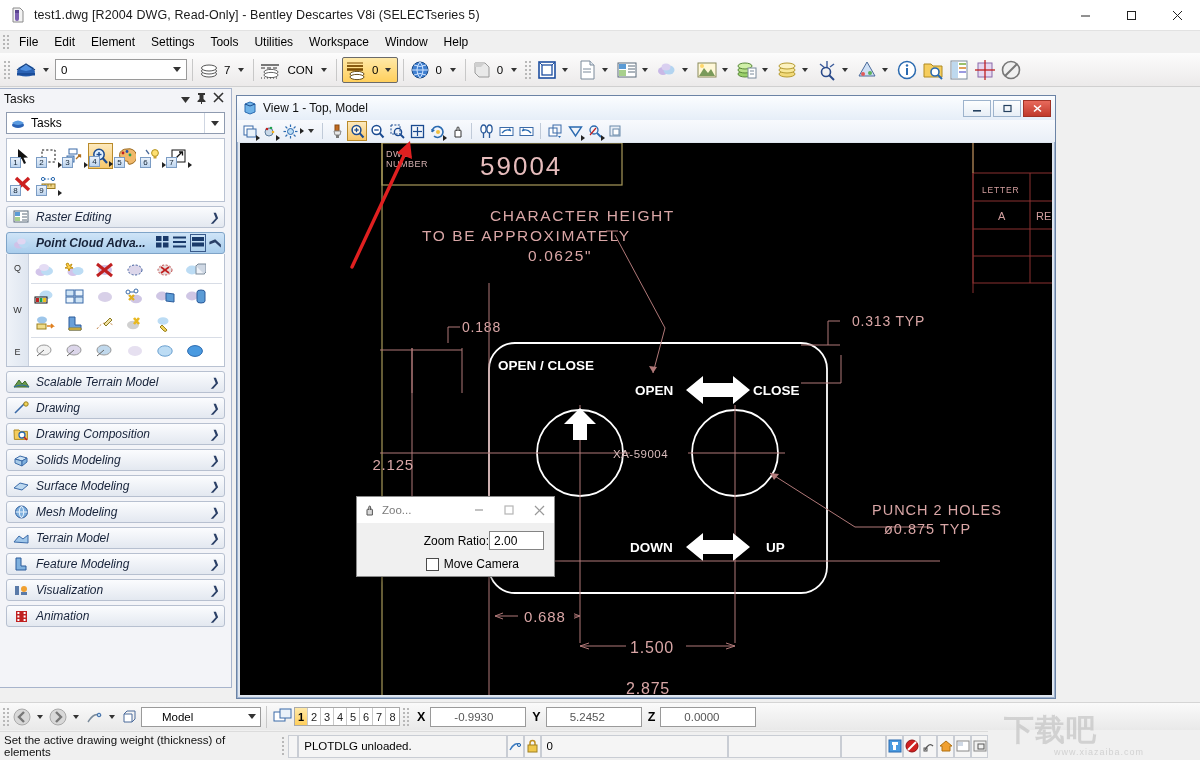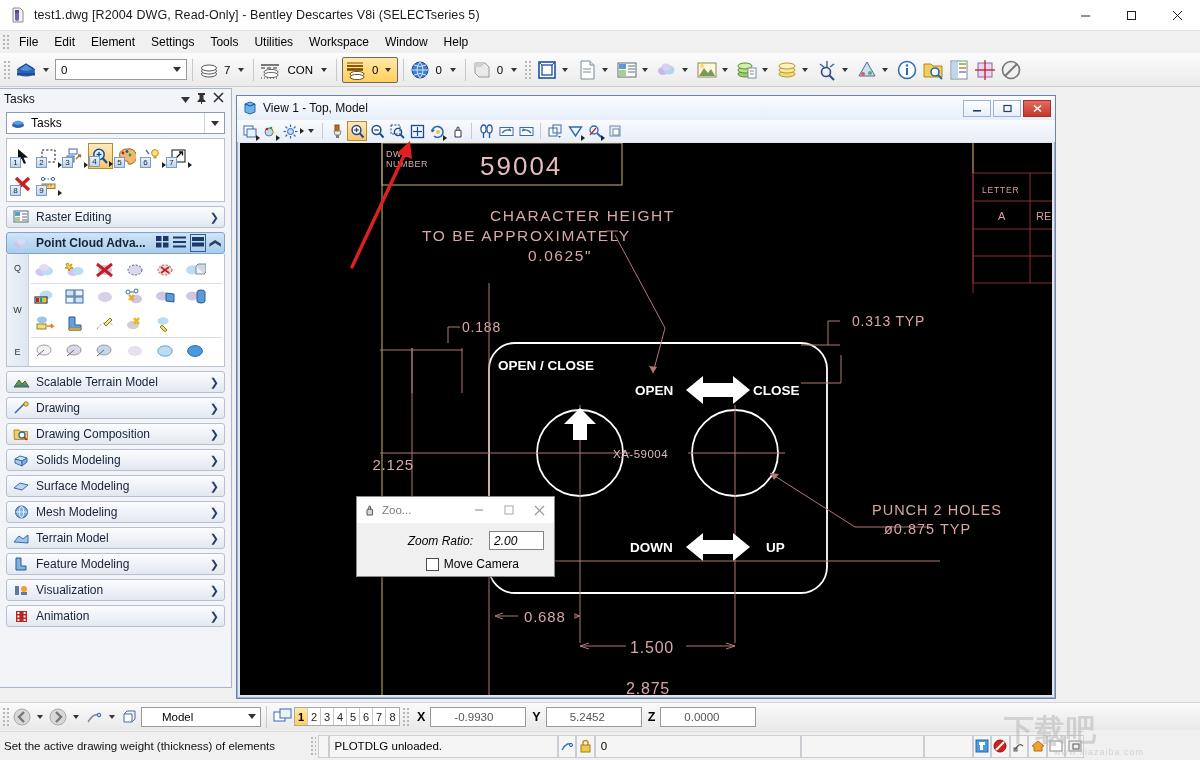--- a/index.html
+++ b/index.html
@@ -85,21 +85,21 @@
   .tool-cell .num {
     position:absolute; left:0px; bottom:1px; width:11px; height:11px;
     background:linear-gradient(#eaf2fb,#bdd4ee); border:1px solid #7b9cc4;
     font-size:8px; line-height:9px; text-align:center; color:#123; }
   .tool-cell .flyout { position:absolute; right:-1px; bottom:1px;
     width:0;height:0;border-top:3px solid transparent;border-bottom:3px solid transparent;border-left:4px solid #222; }
 
   .sec-bar {
     margin:4px 6px 0 6px; height:22px; border:1px solid #b7c0d0; border-radius:3px;
     background:linear-gradient(#fbfcfe,#e3e8f0);
-    display:flex; align-items:center; padding:0 5px; font-size:12px; color:#17233a;
+    display:flex; align-items:center; padding:0 5px; font-size:12px; color:#17233a;font-style:italic;
   }
   .sec-bar .ic { width:18px; height:16px; margin-right:6px; display:flex; align-items:center; justify-content:center; }
   .sec-bar .chev { margin-left:auto; color:#2a3f66; font-size:11px; }
   .sec-bar.open {
     background:linear-gradient(#cfe4f7,#a9cdec); border-color:#7fa4c8; font-weight:bold;justify-content:flex-end;
   }
   .pc-panel { margin:0 6px; background:#fff; border:1px solid #b9c2d2; border-top:none; display:flex; }
   .pc-keys { width:22px; background:linear-gradient(90deg,#eef2f8,#dfe6f0); border-right:1px solid #c7cfdd;
      display:flex; flex-direction:column; }
   .pc-key { flex:1; display:flex; align-items:center; justify-content:center; font-size:9px; color:#333; }
@@ -136,21 +136,21 @@
     position:absolute; left:356px; top:496px; width:199px; height:81px;
     background:#f0f0f0; border:1px solid #8a8a8a; box-shadow:2px 2px 5px rgba(0,0,0,.35);
   }
   .zd-title { height:26px; background:#fff; display:flex; align-items:center; padding-left:6px; }
   .zd-title .zi { width:14px; height:14px; margin-right:5px; }
   .zd-title .zt { font-size:11.5px; color:#7b7b7b; }
   .zd-btns { margin-left:auto; display:flex; }
   .zd-b { width:30px; height:26px; display:flex; align-items:center; justify-content:center;
      font-size:11px; color:#999; }
   .zd-body { padding:8px 10px 0 0; }
-  .zd-row { display:flex; align-items:center; justify-content:flex-end; gap:16px;font-style:italic; }
+  .zd-row { display:flex; align-items:center; justify-content:flex-end; gap:0; }
   .zd-label { font-size:12px; }
   .zd-input { width:55px; height:19px; border:1px solid #848484; background:#fff;
      font-size:12px; padding:0 4px; display:flex; align-items:center; }
   .zd-chk { display:flex; align-items:center; justify-content:flex-end; gap:5px; margin-top:7px; padding-right:25px; }
   .chkbox { width:13px; height:13px; border:1px solid #4a4a4a; background:#fff; }
 
   
   .statusbar1 {
     position:absolute; left:0; top:702px; width:1200px; height:28px;
     background:linear-gradient(#fafafa,#e9e9e9); border-top:1px solid #d5d5d5;
@@ -165,22 +165,22 @@
   .vn { width:13px; display:flex; align-items:center; justify-content:center; font-size:11px;
      border-right:1px solid #c9c9c9; color:#222; }
   .vn:last-child { border-right:none; }
   .vn.on { background:linear-gradient(#ffe9a8,#ffcf5c); font-weight:bold; color:#000; }
   .coord { display:flex; align-items:center; gap:5px; margin-left:6px; }
   .coord .lab { font-weight:bold; font-size:12.5px; }
   .coord .val { width:96px; height:20px; background:#fff; border:1px solid #9a9a9a;
      font-size:11.5px; color:#555; display:flex; align-items:center; padding-left:23px; }
 
   .statusbar2 {
-    position:absolute; left:0; top:731px; width:1084px; height:29px;
-    background:#f0f0f0; display:flex; align-items:center; border-top:1px solid #dcdcdc;justify-content:center;
+    position:absolute; left:0; top:731px; width:988px; height:29px;
+    background:#f0f0f0; display:flex; align-items:center; border-top:1px solid #dcdcdc;
   }
   .sb2-msg { width:400px; height:23px; background:#f0f0f0; font-size:11.5px; padding-left:4px;
      display:flex; align-items:center; color:#111; }
   .sb2-cell { height:23px; border:1px solid #c9cdd4; background:#f5f5f5; display:flex; align-items:center;
      padding:0 5px; font-size:11.5px; }
   .sb2-ic { width:24px; height:23px; display:flex; align-items:center; justify-content:center;
      border:1px solid #c9cdd4; background:#f5f5f5; }
 
   .watermark { position:absolute; right:6px; top:710px; width:190px; height:48px;
      opacity:.55; pointer-events:none; }

